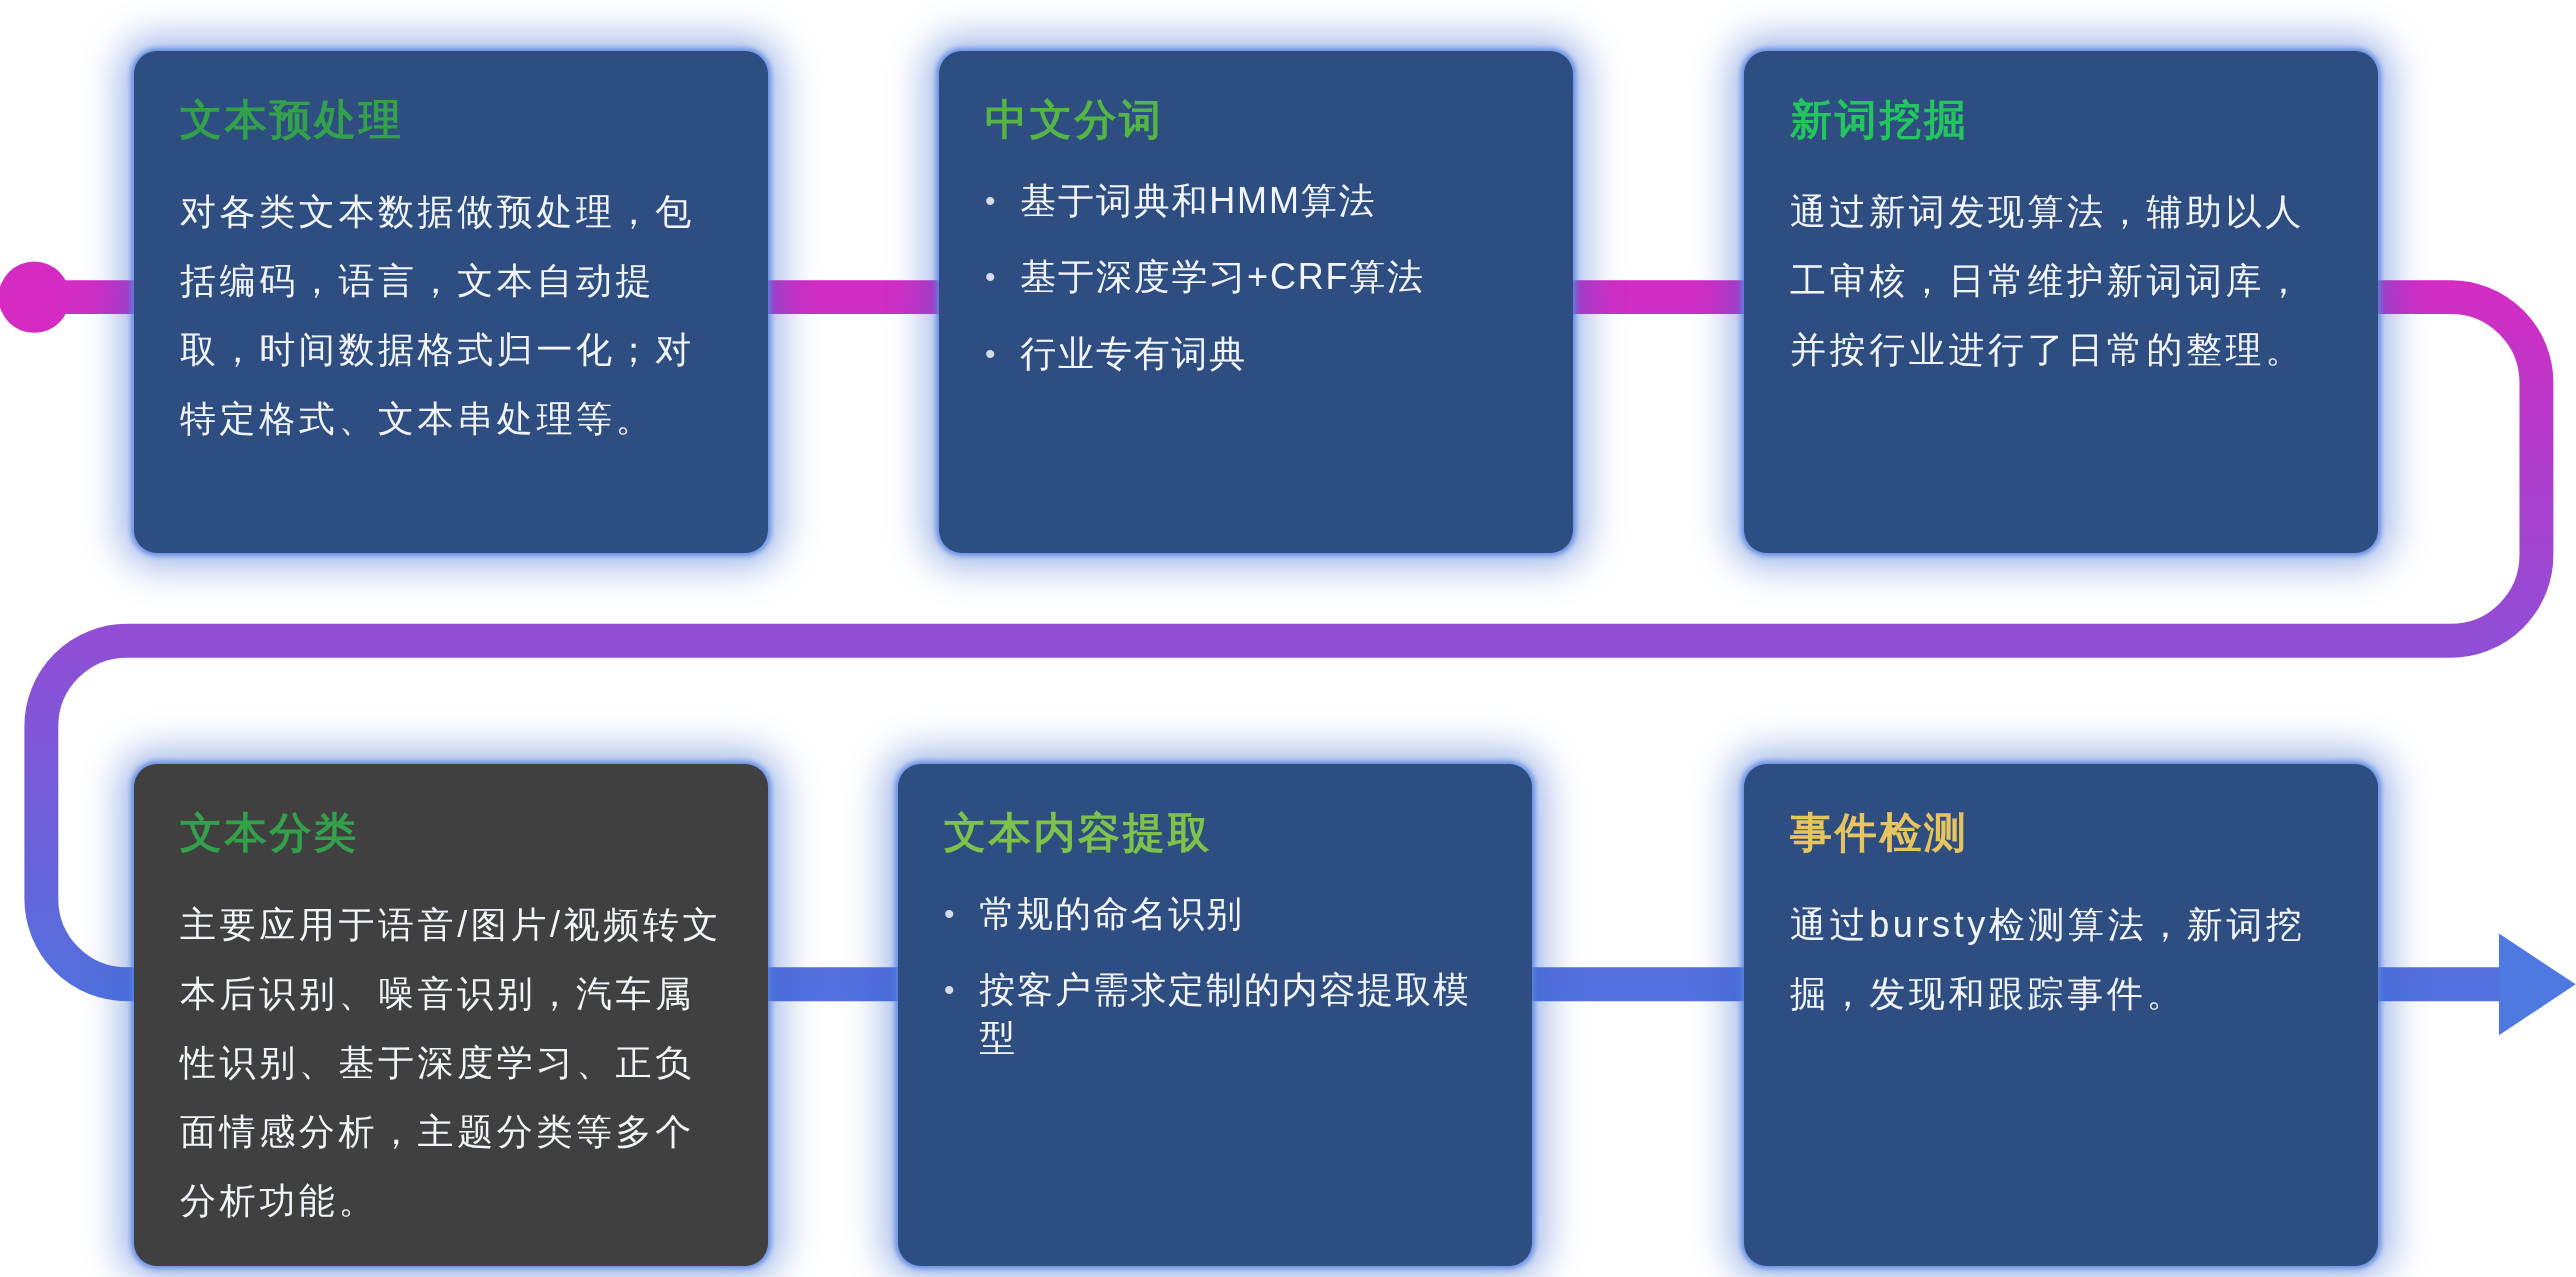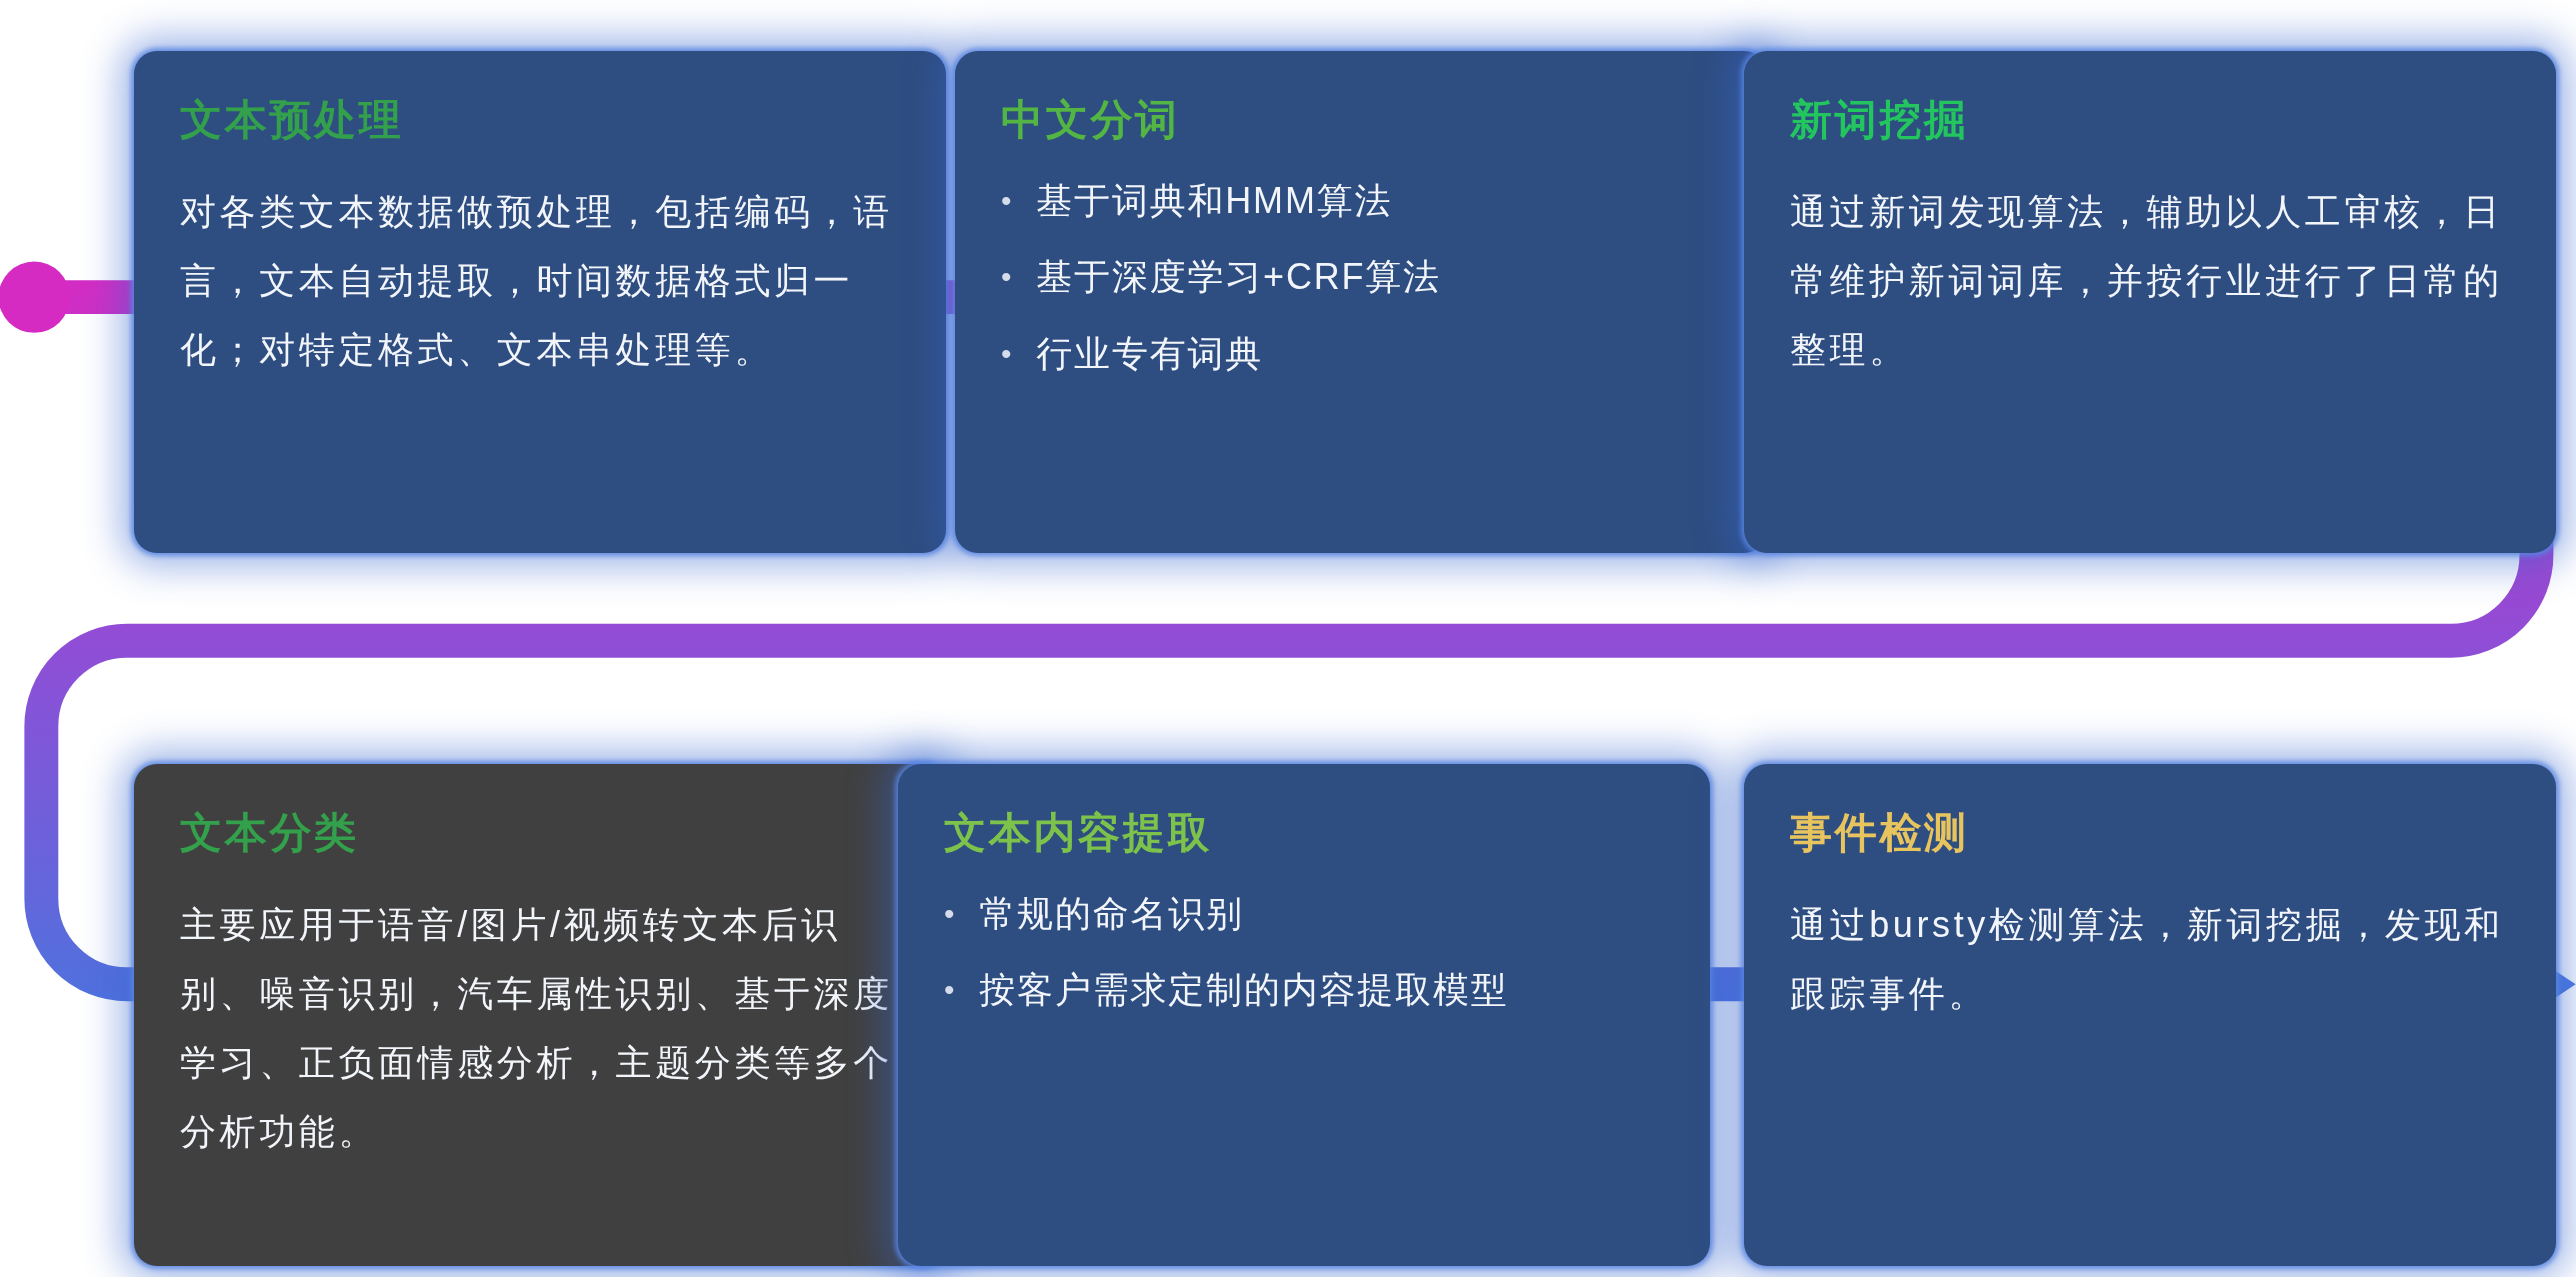--- a/index.html
+++ b/index.html
@@ -16,21 +16,21 @@
     overflow: hidden;
   }
   .flow {
     position: absolute;
     left: 0; top: 0;
     z-index: 0;
   }
   .card {
     position: absolute;
     z-index: 1;
-    width: 812px;
+    width: 634px;
     height: 502px;
     padding: 41px 46px 0 46px;
     background: #2e4d80;
     border-radius: 23px;
     box-shadow:
       0 0 5.4px 2.7px rgba(88,134,226,0.85),
       0 0 36px 14.3px rgba(56,102,206,0.45);
   }
   .card-title {
     margin: 0 0 28.6px 0;
@@ -60,21 +60,21 @@
     letter-spacing: 1.8px;
     color: #f2f5fa;
   }
   .bullet-dot {
     color: #d4dcea;
     font-size: 30px;
     line-height: 48px;
   }
   
   .pos-r1c1 { left: 134px;  top: 51px;  }
-  .pos-r1c2 { left: 939px; top: 51px; margin-left: 16px;  }
+  .pos-r1c2 { left: 939px; top: 51px;  }
   .pos-r1c3 { left: 1744px; top: 51px;  }
   .pos-r2c1 { left: 134px;  top: 764px; }
   .pos-r2c2 { left: 898px; top: 764px; }
   .pos-r2c3 { left: 1744px; top: 764px; }
 </style>
 </head>
 <body>
 
 <div class="stage">
 

